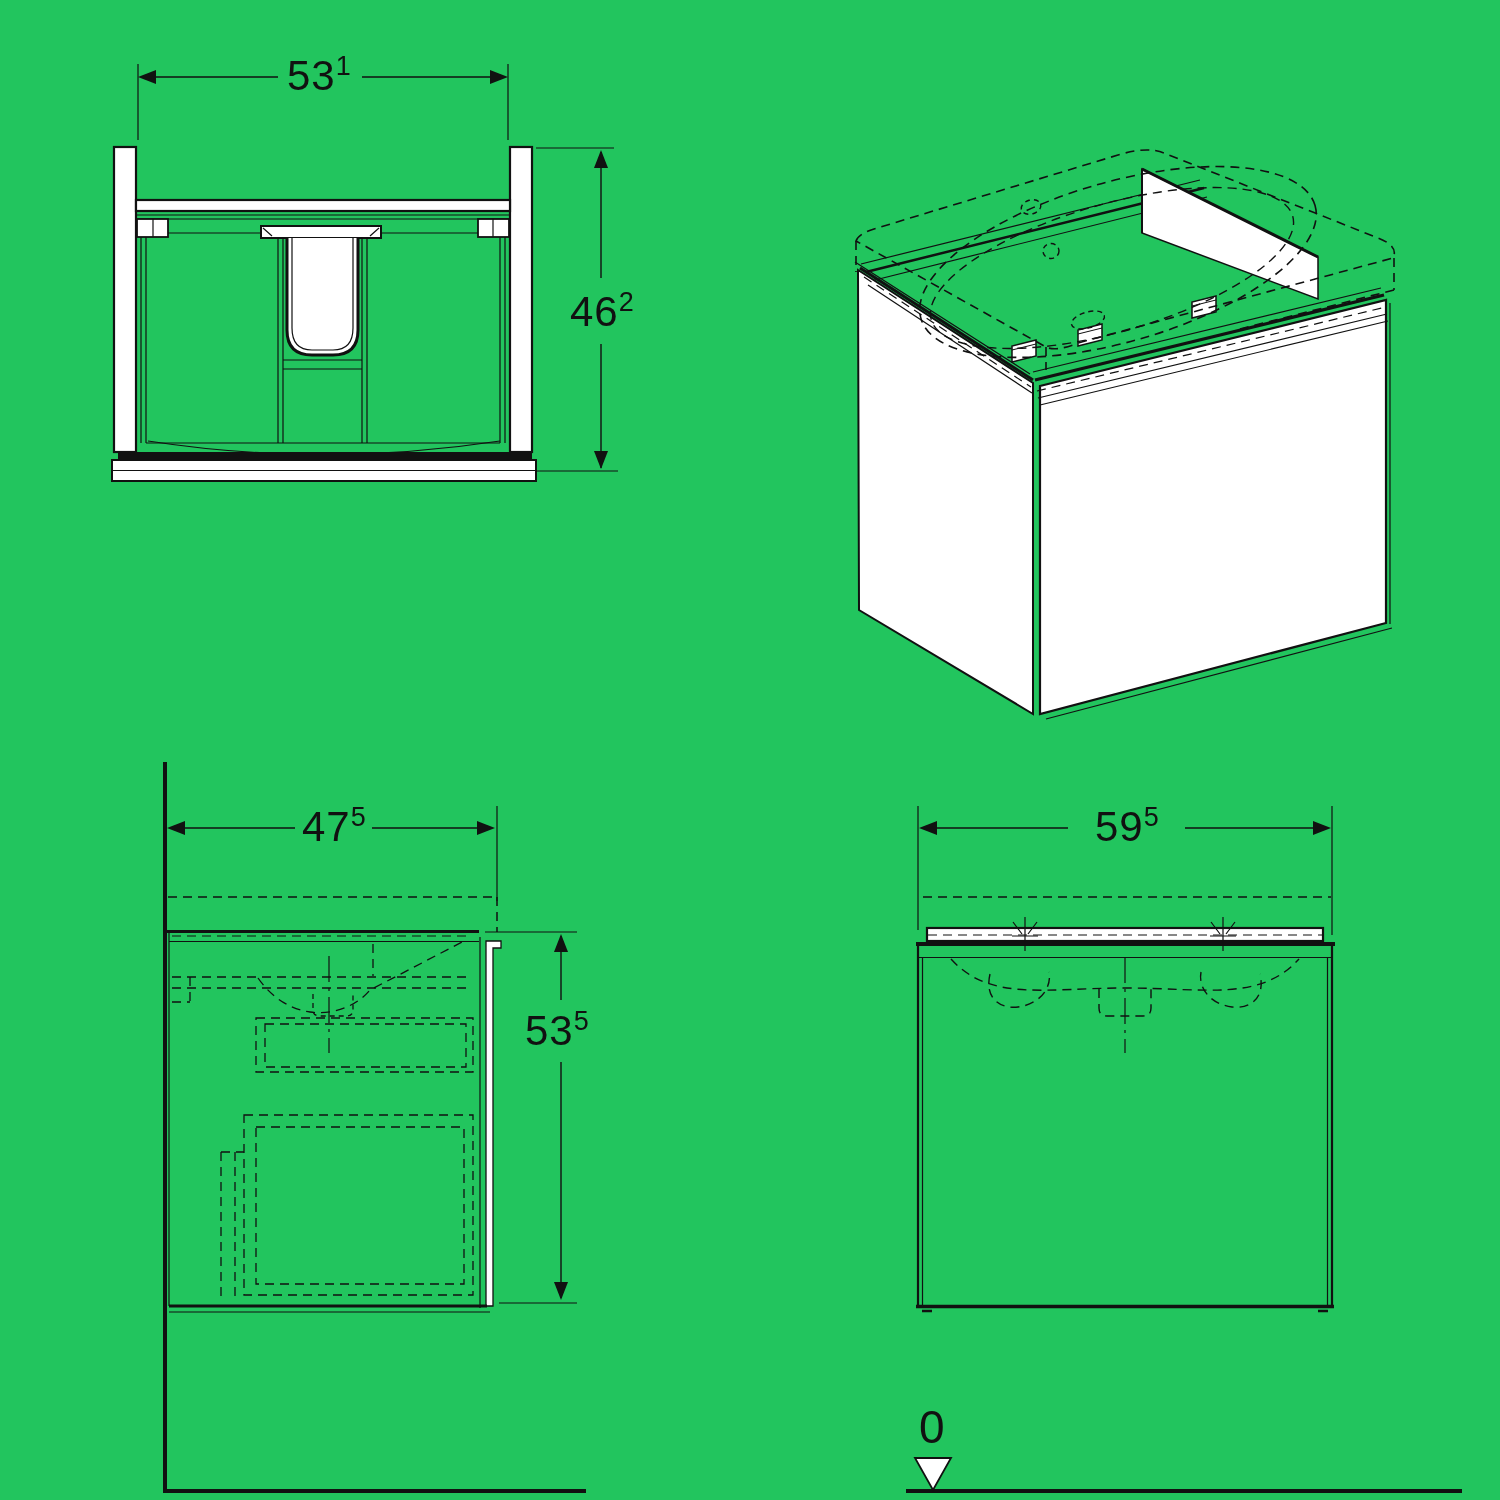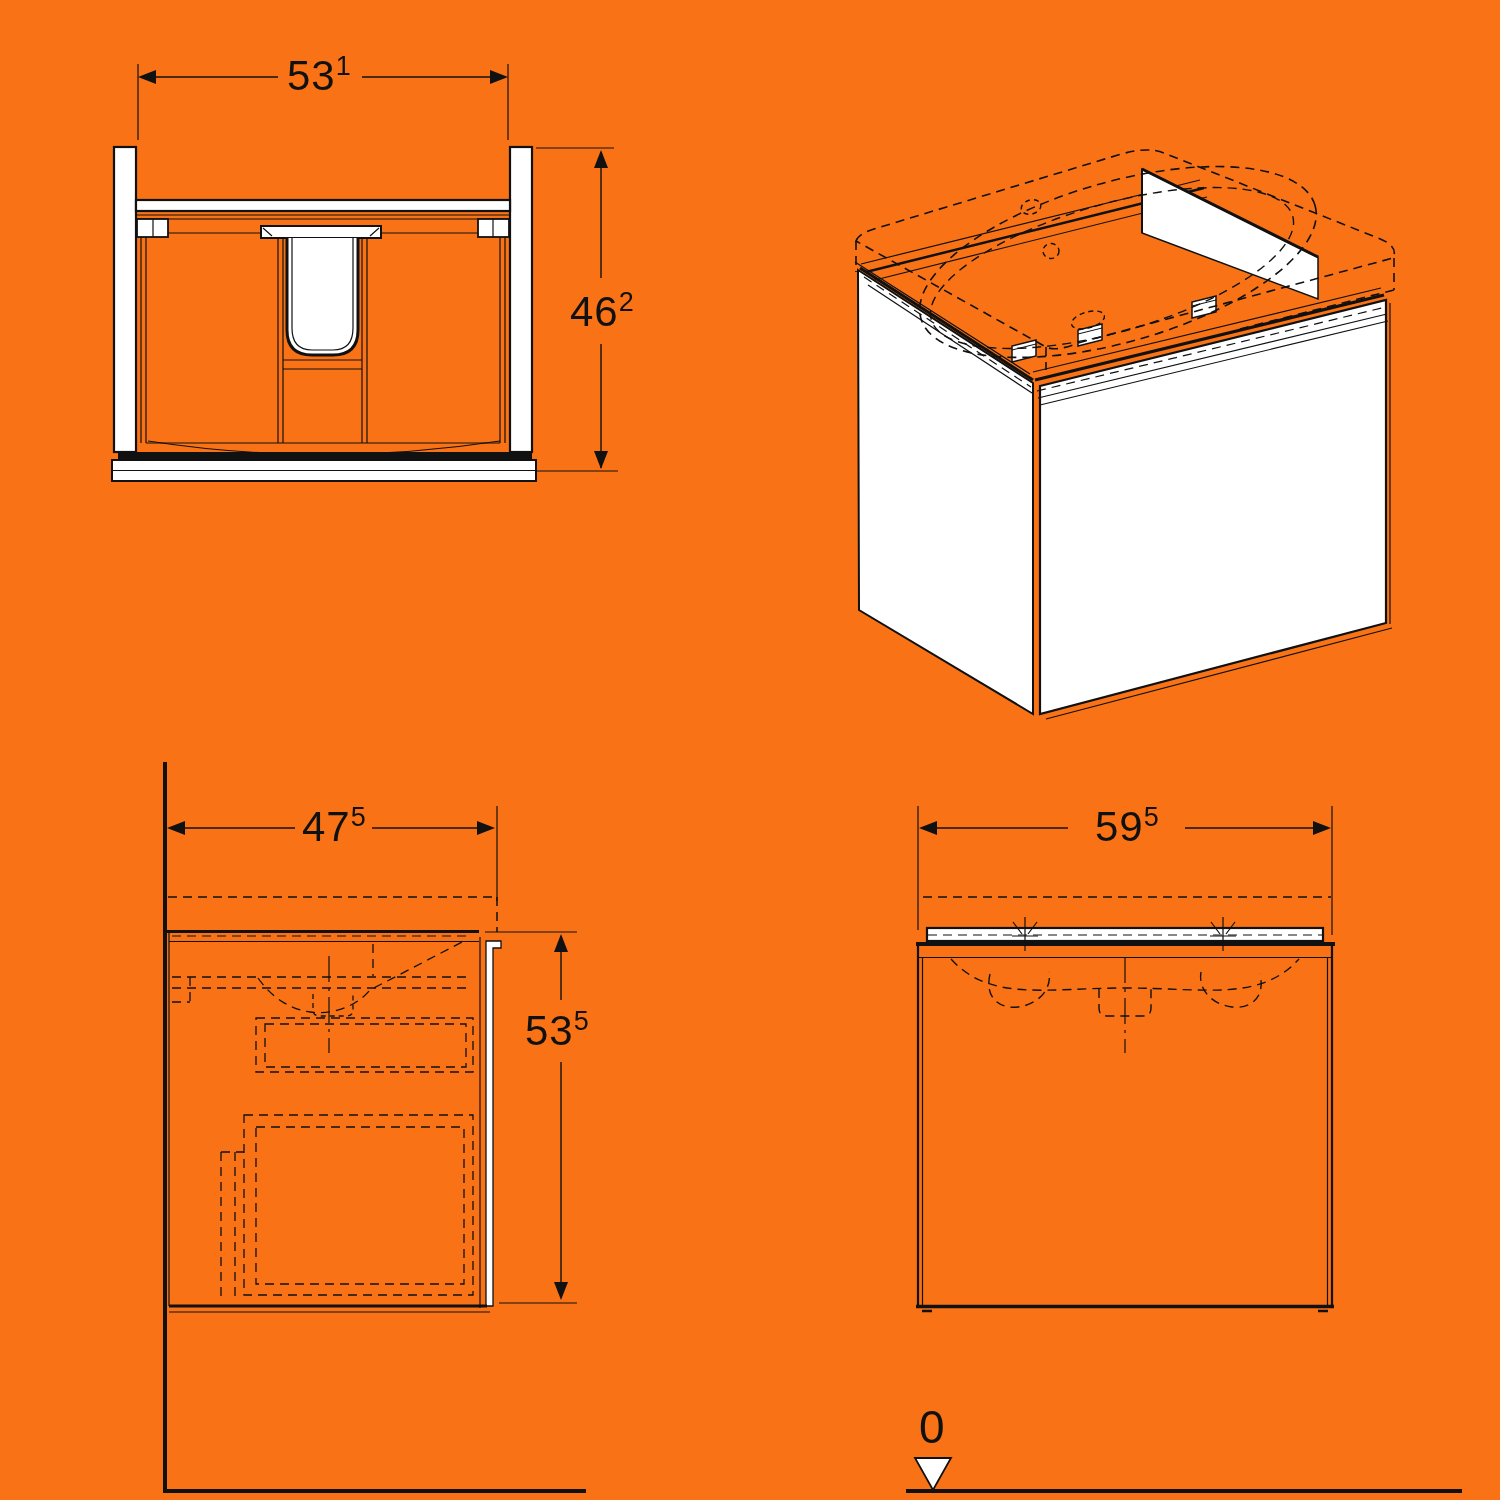--- a/index.html
+++ b/index.html
@@ -1,16 +1,16 @@
 <!DOCTYPE html>
 <html><head>
 <meta charset="utf-8">
 <style>
   html,body{margin:0;padding:0;background:#ffffff;}
-  .canvas{position:relative;width:1500px;height:1500px;background:#f97316;overflow:hidden;}
+  .canvas{position:relative;width:1500px;height:1500px;background:#22c55e;overflow:hidden;}
   svg{position:absolute;left:0;top:0;}
   .ln{stroke:#111111;fill:none;stroke-linecap:butt;}
   .fillw{fill:#ffffff;stroke:#111111;}
   .arrow{fill:#111111;stroke:none;}
   text{font-family:"Liberation Sans","DejaVu Sans",sans-serif;fill:#111111;}
   .dim{font-size:42px;letter-spacing:1px;}
   .sup{font-size:27px;}
   .datum{font-size:46px;}
   .dash{stroke-dasharray:9 6;}
   .dashs{stroke-dasharray:5 4;}

